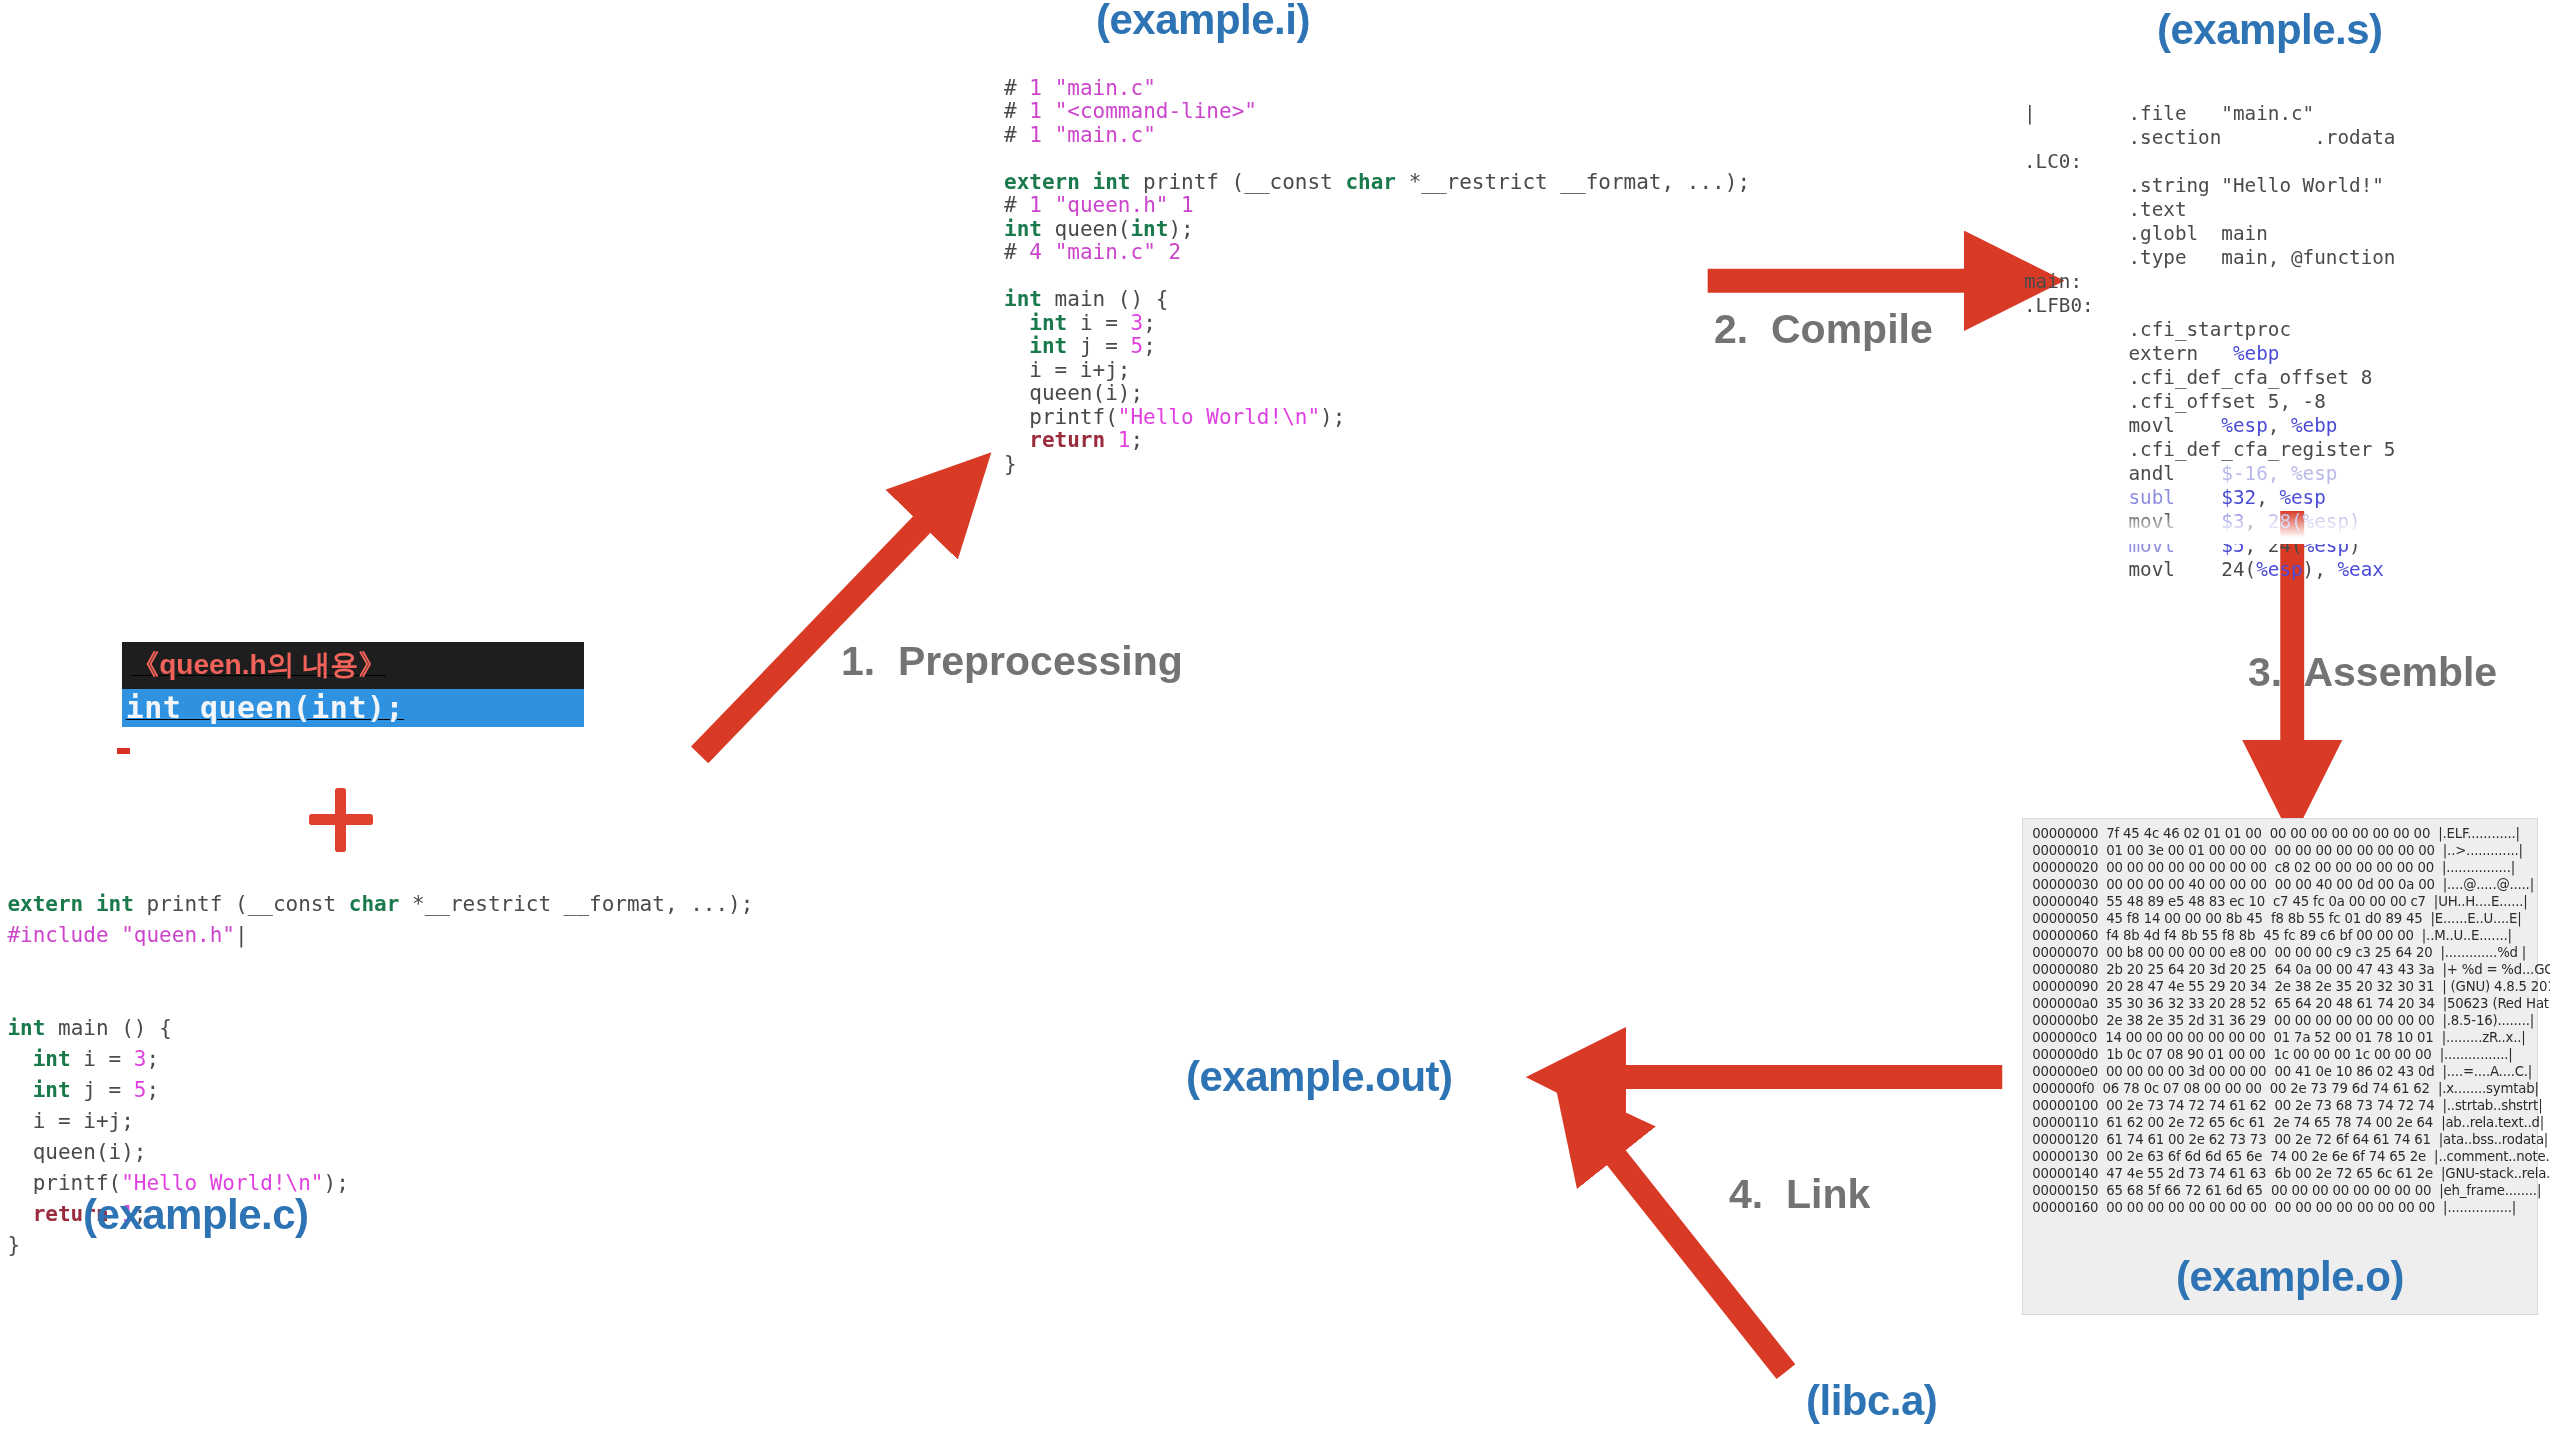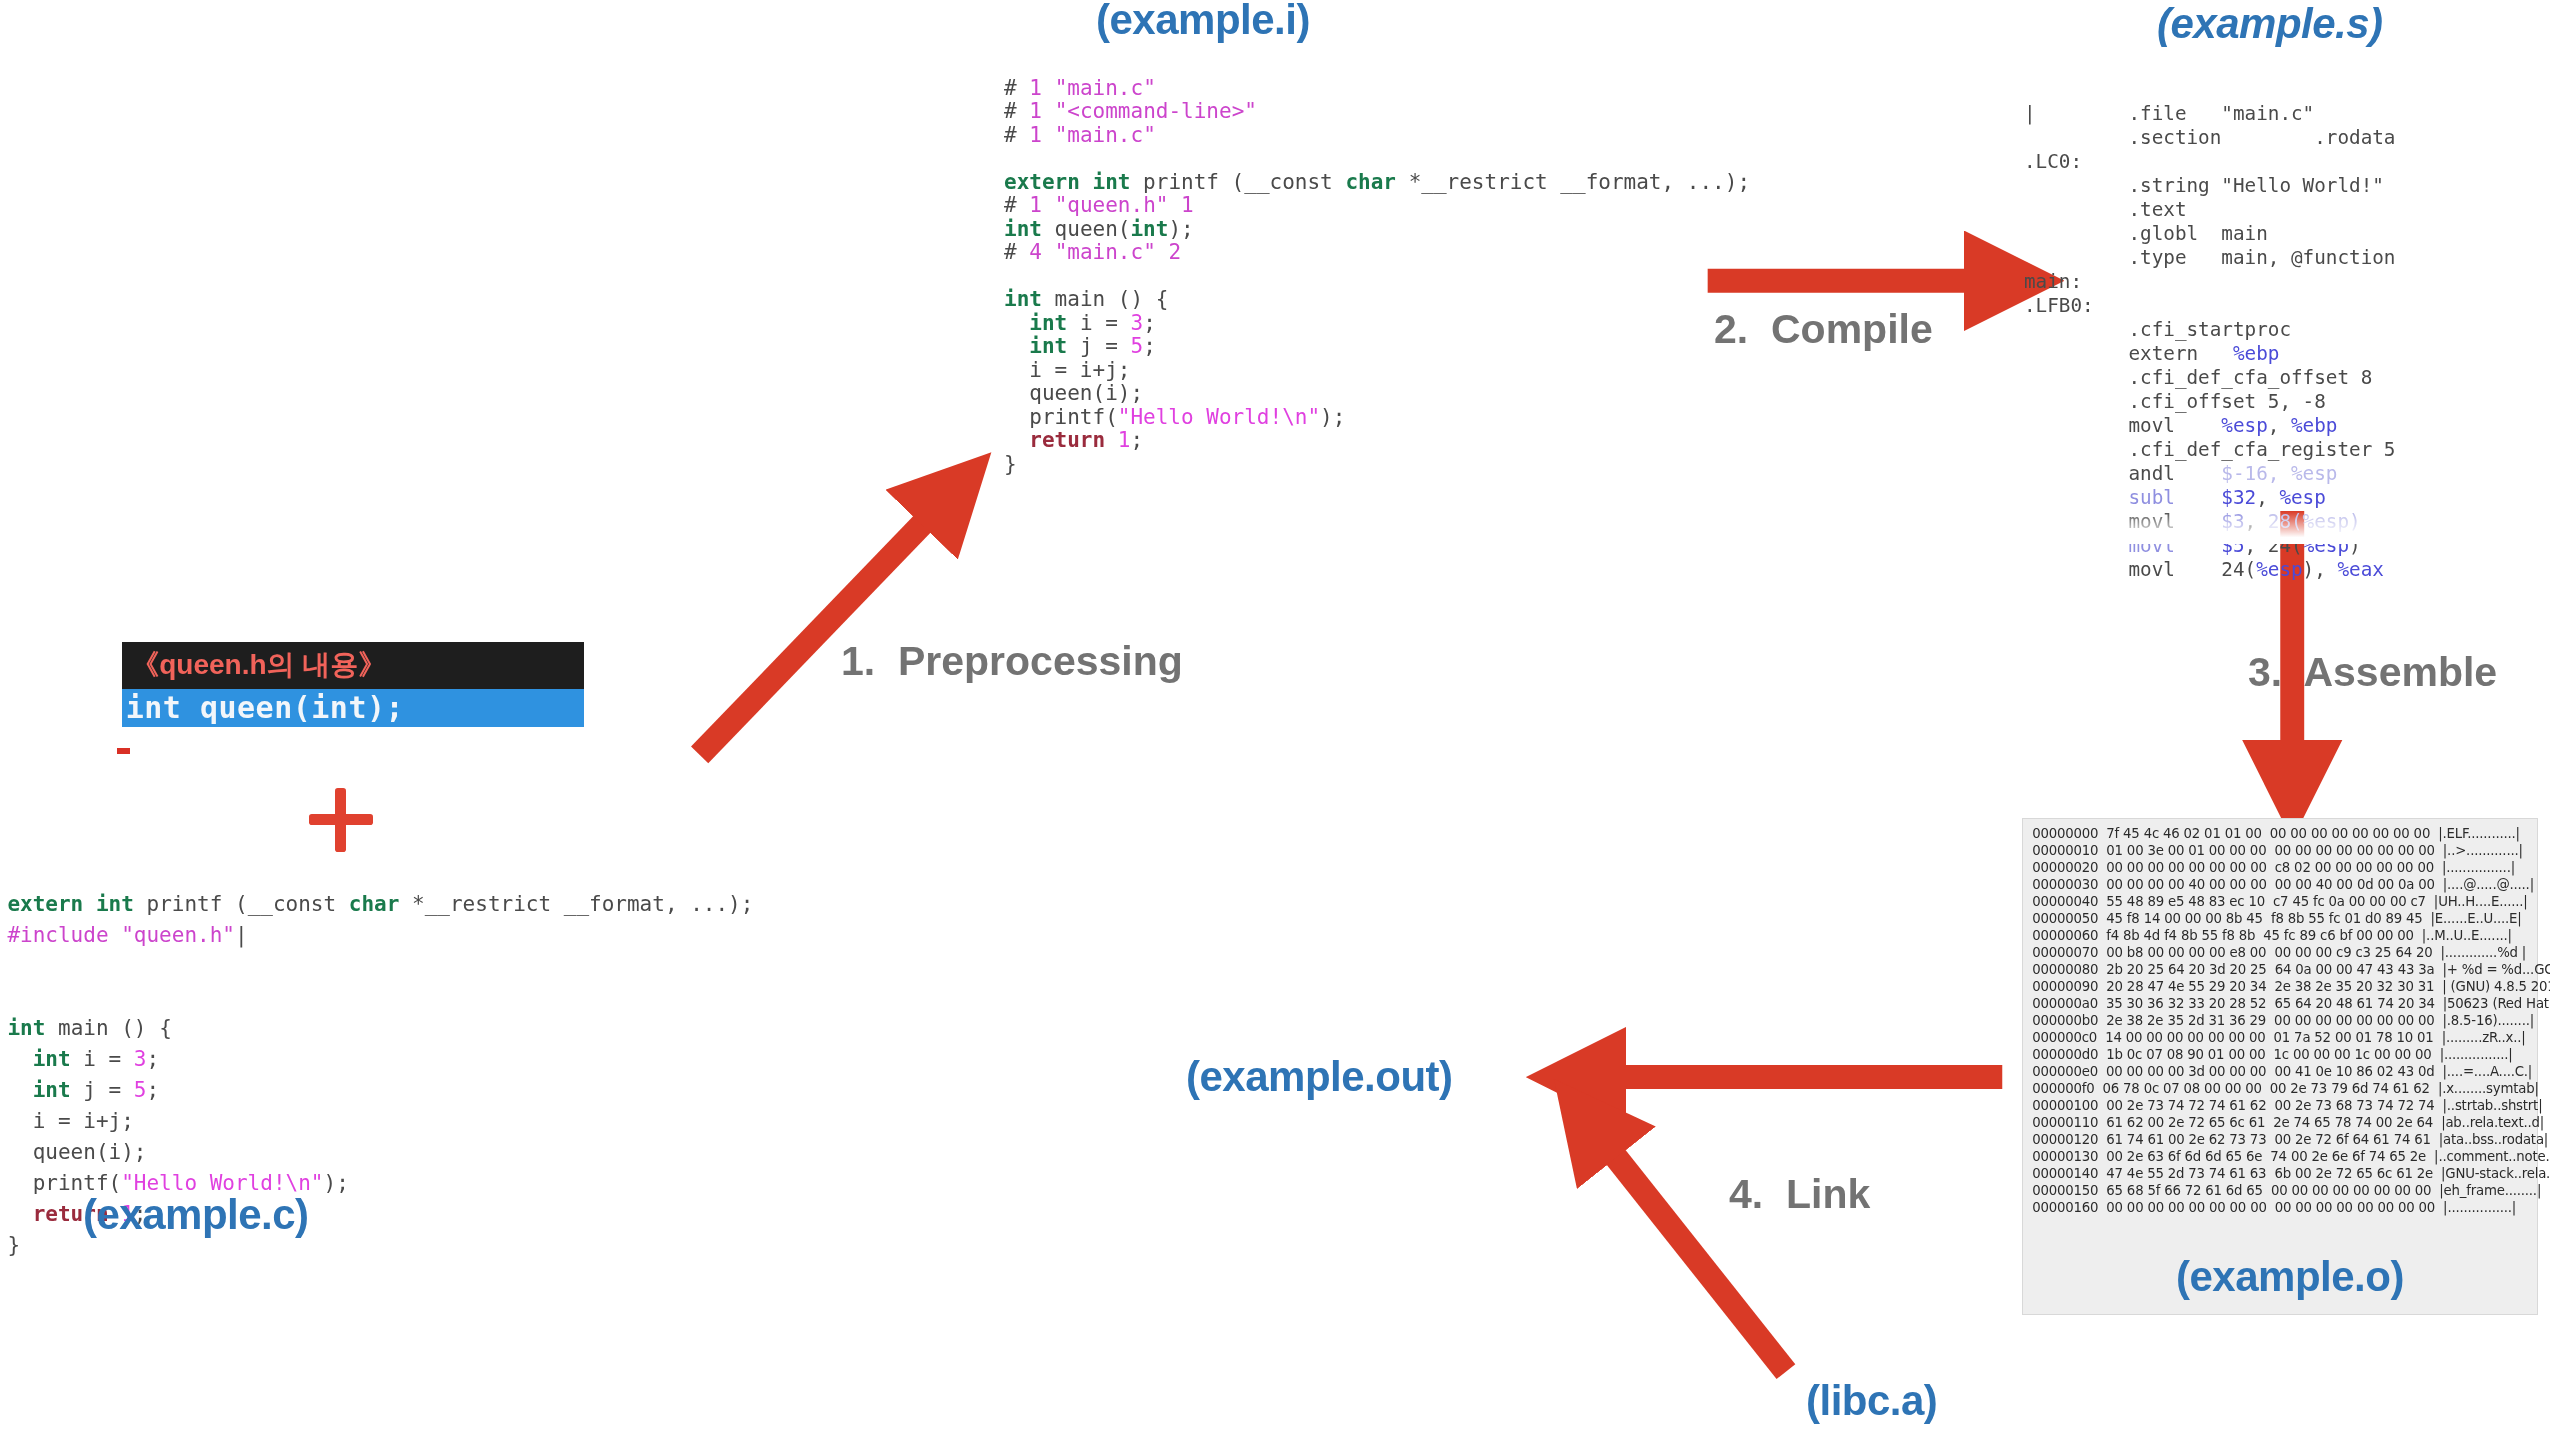--- a/index.html
+++ b/index.html
@@ -183,21 +183,21 @@
 <span class="type">int</span> <span class="plain">main () {</span>
 <span class="plain">  </span><span class="type">int</span> <span class="plain">i = </span><span class="num">3</span><span class="plain">;</span>
 <span class="plain">  </span><span class="type">int</span> <span class="plain">j = </span><span class="num">5</span><span class="plain">;</span>
 <span class="plain">  i = i+j;</span>
 <span class="plain">  queen(i);</span>
 <span class="plain">  printf(</span><span class="str">"Hello World!\n"</span><span class="plain">);</span>
 <span class="plain">  </span><span class="ret">return</span> <span class="num">1</span><span class="plain">;</span>
 <span class="plain">}</span>
   </div>
 
-  <div class="abs file-label" style="left:2157px; top:0px;font-style:italic;">(example.s)</div>
+  <div class="abs file-label" style="left:2157px; top:6px;">(example.s)</div>
 
   <div class="abs code-s" style="left:2024px; top:78px;">
 <span class="plain">|        .file   "main.c"</span>
 <span class="plain">         .section        .rodata</span>
 <span class="plain">.LC0:</span>
 <span class="plain">         .string "Hello World!"</span>
 <span class="plain">         .text</span>
 <span class="plain">         .globl  main</span>
 <span class="plain">         .type   main, @function</span>
 <span class="plain">main:</span>
@@ -217,21 +217,21 @@
 
   <div class="abs" style="left:2022px; top:511px; width:516px; height:33px;
               background:linear-gradient(to bottom, rgba(255,255,255,0) 0%, #fff 80%);"></div>
 
   <div class="abs step-label" style="left:1714px; top:306px;">2.  Compile</div>
 
   <div class="abs step-label" style="left:2248px; top:649px;">3.  Assemble</div>
 
   <div class="abs step-label" style="left:841px; top:638px;">1.  Preprocessing</div>
 
-  <div class="abs" style="left:122px; top:642px; width:462px;">
+  <div class="abs" style="left:122px; top:642px; width:462px;text-decoration:underline;">
     <div class="queen-title-bar">
       <span class="queen-title-text">《queen.h의 내용》</span>
     </div>
     <div class="queen-code-bar">
       <span class="queen-code-text">int queen(int);</span>
     </div>
   </div>
   <div class="abs queen-red-tick" style="left:117px; top:748px;"></div>
 
   <div class="abs" style="left:304px; top:783px; width:74px; height:74px;">

